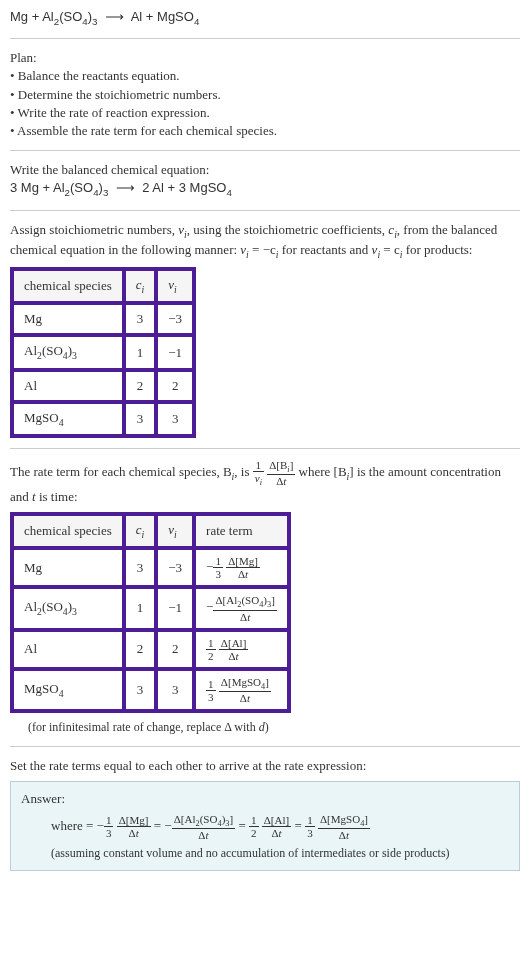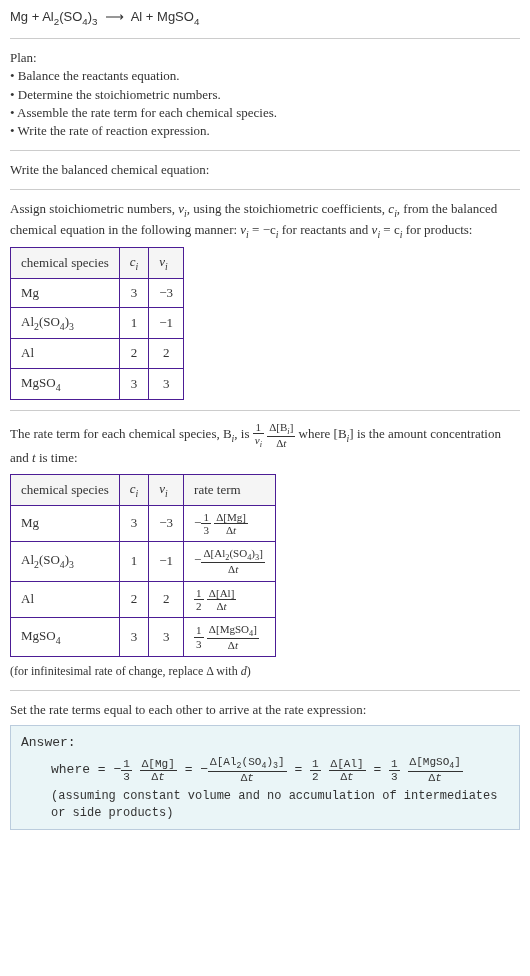--- a/index.html
+++ b/index.html
@@ -36,21 +36,21 @@
       padding-left: 0;
     }
     .plan-list li::before {
       content: "• ";
     }
     table {
       border-collapse: collapse;
       margin: 6px 0;
     }
     th, td {
-      border: 1px solid #4c1d95;
+      border: 4px solid #4c1d95;
       padding: 5px 10px;
       text-align: left;
       font-weight: normal;
     }
     th {
       background: #f5f5f5;
     }
     .col-center {
       text-align: center;
     }
@@ -68,38 +68,38 @@
     }
     .frac .den {
       display: block;
       padding: 0 2px;
     }
     .answer-box {
       background: #eaf5f7;
       border: 1px solid #bcd;
       padding: 8px 10px;
       margin-top: 6px;
-      font-family: Liberation Mono, monospace;
     }
     .answer-label {
       margin-bottom: 4px;
     }
     .answer-eq {
       padding-left: 30px;
       margin-bottom: 4px;
     }
     .answer-note {
       padding-left: 30px;
       font-size: 12px;
     }
     .italic {
       font-style: italic;
     }
     .note-small {
       font-size: 12px;
+      margin-left: 18px;
     }
     .arrow {
       display: inline-block;
       padding: 0 4px;
     }
   </style>
 </head>
 <body>
 
 <div class="section">
@@ -110,29 +110,34 @@
   </div>
 </div>
 
 <hr>
 
 <div class="section">
   <div>Plan:</div>
   <ul class="plan-list">
     <li>Balance the reactants equation.</li>
     <li>Determine the stoichiometric numbers.</li>
+    <li>Write the rate of reaction expression.</li>
     <li>Assemble the rate term for each chemical species.</li>
-    <li>Write the rate of reaction expression.</li>
   </ul>
 </div>
 
 <hr>
 
 <div class="section">
   <div>Write the balanced chemical equation:</div>
+  <div class="equation">
+    <span>3 Mg + Al</span><sub>2</sub><span>(SO</span><sub>4</sub><span>)</span><sub>3</sub>
+    <span class="arrow">⟶</span>
+    <span>2 Al + 3 MgSO</span><sub>4</sub>
+  </div>
 </div>
 
 <hr>
 
 <div class="section">
   <div>
     <span>Assign stoichiometric numbers, </span><span class="italic">ν</span><sub class="italic">i</sub><span>, using the stoichiometric coefficients, </span><span class="italic">c</span><sub class="italic">i</sub><span>, from the balanced chemical equation in the following manner: </span><span class="italic">ν</span><sub class="italic">i</sub><span> = −c</span><sub class="italic">i</sub><span> for reactants and </span><span class="italic">ν</span><sub class="italic">i</sub><span> = c</span><sub class="italic">i</sub><span> for products:</span>
   </div>
   <table>
     <tbody>

